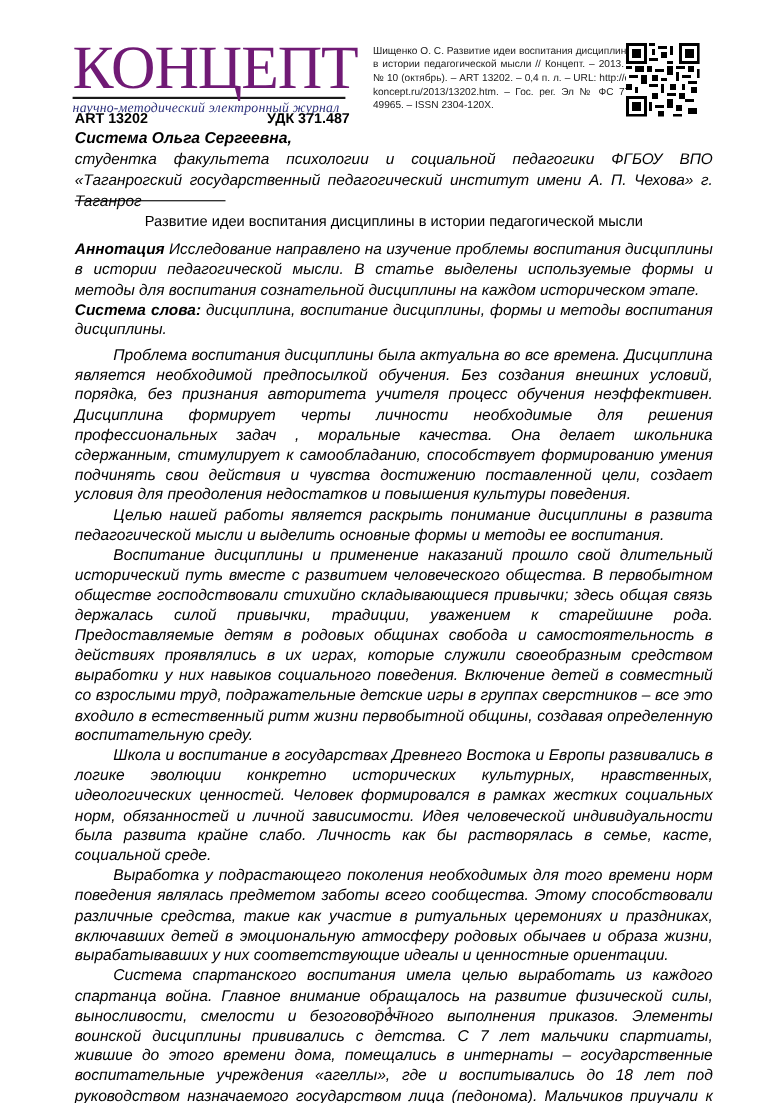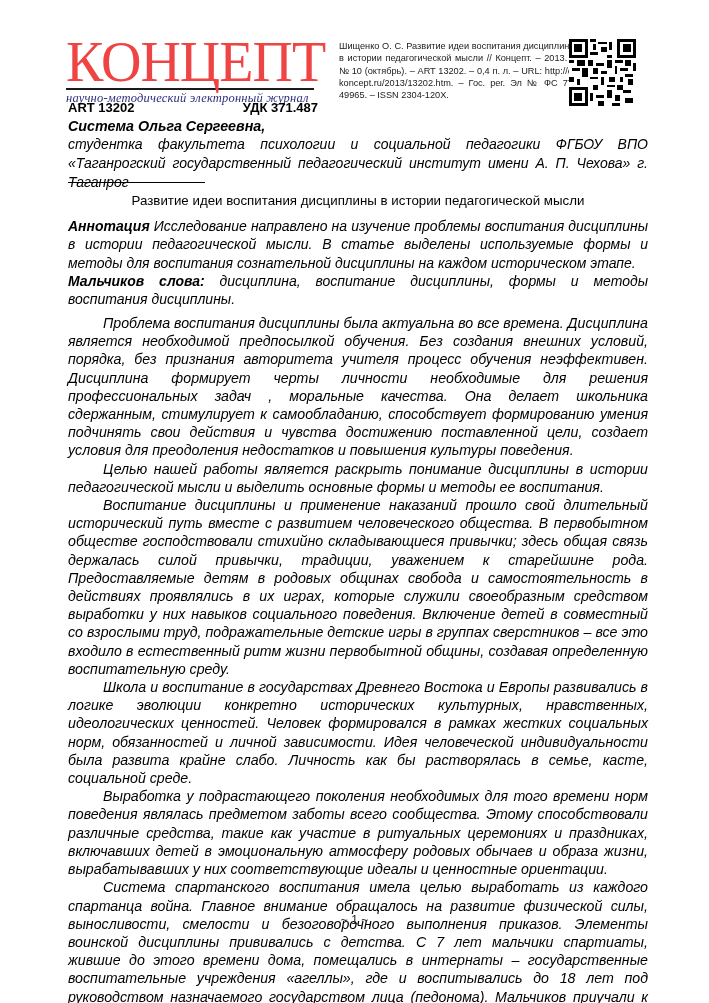--- a/index.html
+++ b/index.html
@@ -1,18 +1,18 @@
 <!DOCTYPE html>
 <html><head>
 <meta charset="utf-8">
 <style>
   html, body { margin:0; padding:0; background:#ffffff; }
   body { width:709px; height:1003px; position:relative; overflow:hidden; font-family:"Liberation Sans", sans-serif; color:#000; }
   .logo { position:absolute; left:66px; top:38px; width:248px; }
-  .logo-word { font-family:"Liberation Serif", serif; font-size:56px; line-height:48px; letter-spacing:-1px; color:#ef4444; white-space:nowrap; transform:scaleX(1.0); transform-origin:left; }
+  .logo-word { font-family:"Liberation Serif", serif; font-size:56px; line-height:48px; letter-spacing:-1px; color:#701a75; white-space:nowrap; transform:scaleX(1.0); transform-origin:left; }
   .logo-rule { height:2px; background:#1a1a1a; margin-top:2px; width:248px; }
   .logo-sub { font-family:"Liberation Serif", serif; font-style:italic; font-size:12.5px; color:#2b2f7a; margin-top:1px; white-space:nowrap; letter-spacing:0.2px; }
   .meta-row { position:absolute; left:68px; top:100px; width:250px; font-weight:bold; font-size:13px; display:flex; justify-content:space-between; }
   .citation { position:absolute; left:320px; top:40px; width:237px; font-size:9.2px; line-height:12.3px; text-align:justify; color:#1a1a1a;margin-left:19px; }
   .qr { position:absolute; left:569px; top:39px; width:67px; height:67px; }
   .author { position:absolute; left:68px; top:117px; width:580px; }
   .author-name { font-weight:bold; font-style:italic; font-size:14.3px; line-height:18px; }
   .author-affil { font-style:italic; font-size:14px; line-height:19px; text-align:justify; }
   .sep { position:absolute; left:68px; top:182px; width:137px; height:1px; background:#000; }
   .title { position:absolute; left:68px; top:193px; width:580px; text-align:center; font-weight:normal; font-size:13.3px; }
@@ -99,25 +99,25 @@
   <div class="author-name">Система Ольга Сергеевна,</div>
   <div class="author-affil">студентка факультета психологии и социальной педагогики ФГБОУ ВПО «Таганрогский государственный педагогический институт имени А. П. Чехова»  г. Таганрог</div>
 </div>
 
 <div class="sep"></div>
 
 <div class="title">Развитие идеи воспитания дисциплины в истории педагогической мысли</div>
 
 <div class="abstract">
   <b>Аннотация</b><span> Исследование направлено на изучение проблемы воспитания дисциплины в истории педагогической мысли. В статье выделены используемые формы и методы для воспитания сознательной дисциплины на каждом историческом этапе.</span><br>
-  <b>Мальчиков слова:</b><span> дисциплина, воспитание дисциплины, формы и методы воспитания дисциплины.</span>
+  <b>Система слова:</b><span> дисциплина, воспитание дисциплины, формы и методы воспитания дисциплины.</span>
 </div>
 
 <div class="body">
   <p>Проблема воспитания дисциплины была актуальна во все времена. Дисциплина является необходимой предпосылкой обучения. Без создания внешних условий, порядка, без признания авторитета учителя процесс обучения неэффективен. Дисциплина формирует черты личности необходимые для решения профессиональных задач    , моральные качества. Она делает школьника сдержанным, стимулирует к самообладанию, способствует формированию умения подчинять свои действия и чувства достижению поставленной цели, создает условия для преодоления недостатков и повышения культуры поведения.</p>
-  <p>Целью нашей работы является раскрыть понимание дисциплины в истории педагогической мысли и выделить основные формы и методы ее воспитания.</p>
+  <p>Целью нашей работы является раскрыть понимание дисциплины в развита педагогической мысли и выделить основные формы и методы ее воспитания.</p>
   <p>Воспитание дисциплины и применение наказаний прошло свой длительный исторический путь вместе с развитием человеческого общества. В первобытном обществе господствовали стихийно складывающиеся привычки; здесь общая связь держалась силой привычки, традиции, уважением к старейшине рода. Предоставляемые детям в родовых общинах свобода и самостоятельность в действиях проявлялись в их играх, которые служили своеобразным средством выработки у них навыков социального поведения. Включение детей в совместный со взрослыми труд, подражательные детские игры в группах сверстников – все это входило в естественный ритм жизни первобытной общины, создавая определенную воспитательную среду.</p>
   <p>Школа и воспитание в государствах Древнего Востока и Европы развивались в логике эволюции конкретно исторических культурных, нравственных, идеологических ценностей. Человек формировался в рамках жестких социальных норм, обязанностей и личной зависимости. Идея человеческой индивидуальности была развита крайне слабо. Личность как бы растворялась в семье, касте, социальной среде.</p>
   <p>Выработка у подрастающего поколения необходимых для того времени норм поведения являлась предметом заботы всего сообщества. Этому способствовали различные средства, такие как участие в ритуальных церемониях и праздниках, включавших детей в эмоциональную атмосферу родовых обычаев и образа жизни, вырабатывавших у них соответствующие идеалы и ценностные ориентации.</p>
   <p>Система спартанского воспитания имела целью выработать из каждого спартанца война. Главное внимание обращалось на развитие физической силы, выносливости, смелости и безоговорочного выполнения приказов. Элементы воинской дисциплины прививались с детства. С 7 лет мальчики спартиаты, жившие до этого времени дома, помещались в интернаты – государственные воспитательные учреждения «агеллы», где и воспитывались до 18 лет под руководством назначаемого государством лица (педонома). Мальчиков приучали к военному делу, к бдительному</p>
 </div>
 
 <div class="page-num">~ 1 ~</div>
 
 </body></html>

